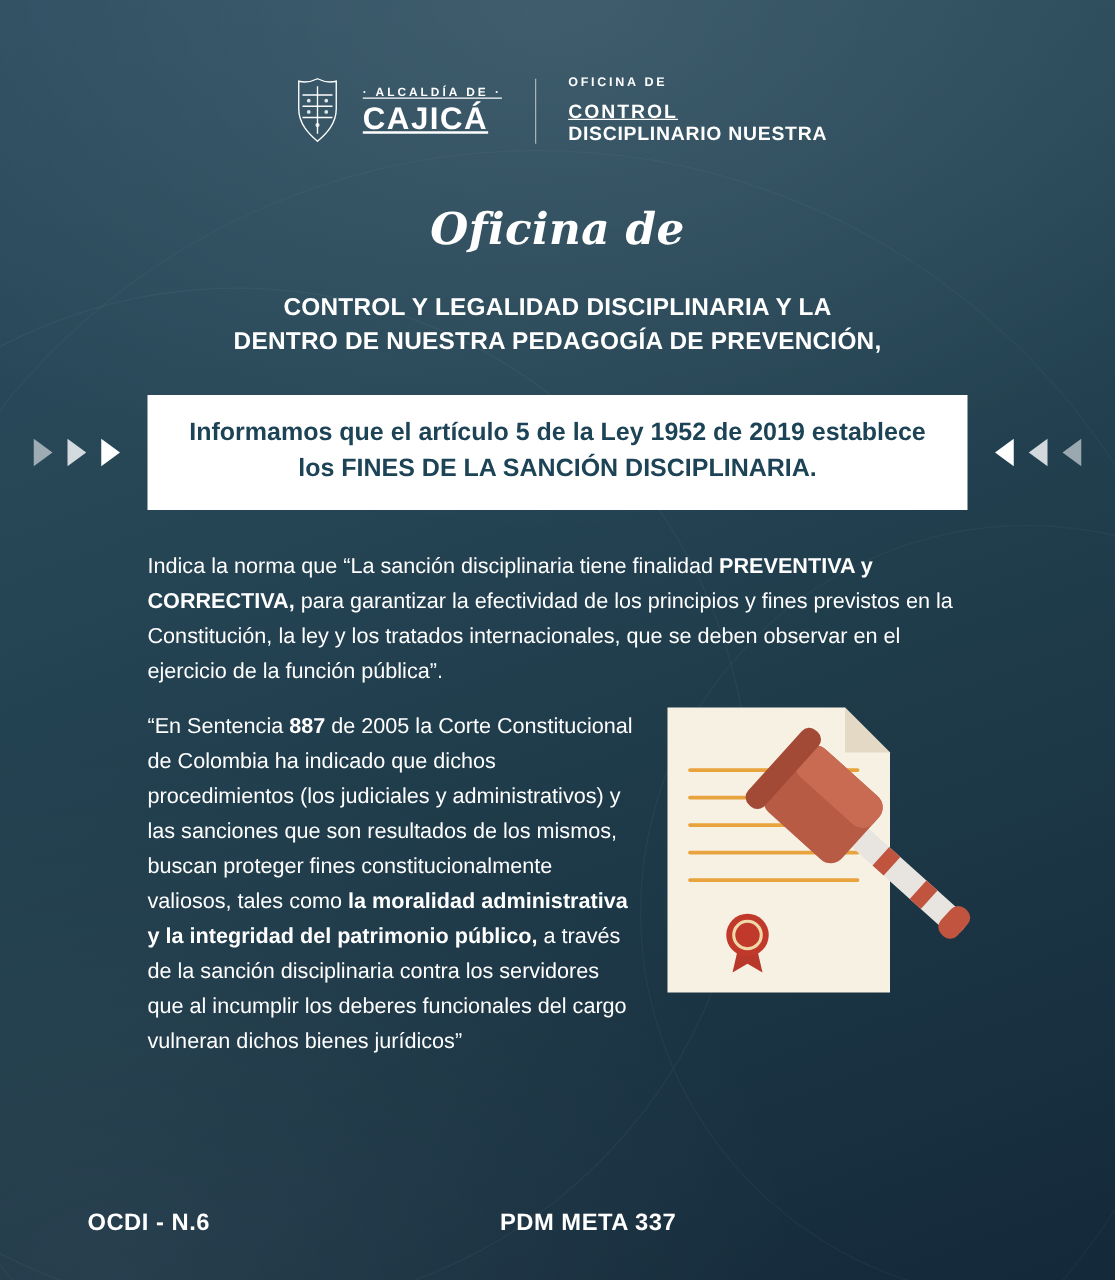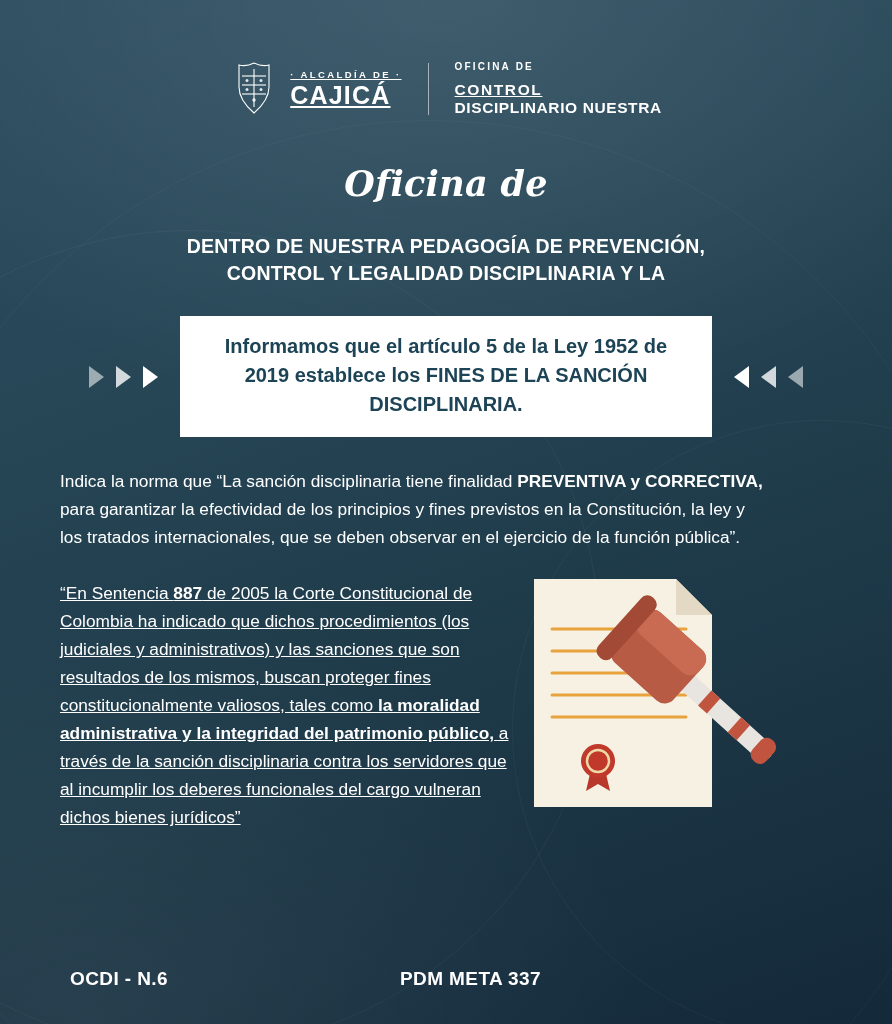--- a/index.html
+++ b/index.html
@@ -92,39 +92,39 @@
     width:0;height:0;
     border-right:15px solid #ffffff;
     border-top:11px solid transparent;
     border-bottom:11px solid transparent;
   }
   .tri-dim { opacity:0.55; }
   .tri-dim2 { opacity:0.8; }
   .band {
     background:#ffffff;
     color:#1d4456;
-    width:532px;
+    width:656px;
     padding:16px 26px 18px;
     text-align:center;
     font-size:20px;
     font-weight:700;
     line-height:1.45;
   }
   .band .b2 { font-weight:800; }
 
   
-  .body-wrap { padding:0 122px 0 60px; margin-top:30px; }
+  .body-wrap { padding:0 122px 0 118px; margin-top:30px; }
   .para {
     font-size:17.3px;
     line-height:1.62;
     color:#ffffff;
     font-weight:400;
   }
   .para b { font-weight:700; }
-  .para + .para { margin-top:28px;text-decoration:underline; }
+  .para + .para { margin-top:16px; }
 
   .flow { position:relative; }
   .gavel-float {
     float:right;
     width:270px; height:245px;
     margin:-8px -26px 6px 16px;
     position:relative;
   }
 
   
@@ -181,22 +181,22 @@
     <div class="br-2">CONTROL</div>
     <div class="br-3">DISCIPLINARIO NUESTRA</div>
   </div>
 </div>
 
 <div class="script-title">
   <div>Oficina de</div>
 </div>
 
 <div class="subtitle">
+  <div>CONTROL Y LEGALIDAD DISCIPLINARIA Y LA</div>
   <div>DENTRO DE NUESTRA PEDAGOGÍA DE PREVENCIÓN,</div>
-  <div>CONTROL Y LEGALIDAD DISCIPLINARIA Y LA</div>
 </div>
 
 <div class="band-row">
   <div class="arrows left">
     <span class="tri-r tri-dim"></span>
     <span class="tri-r tri-dim2"></span>
     <span class="tri-r"></span>
   </div>
 
   <div class="band">

